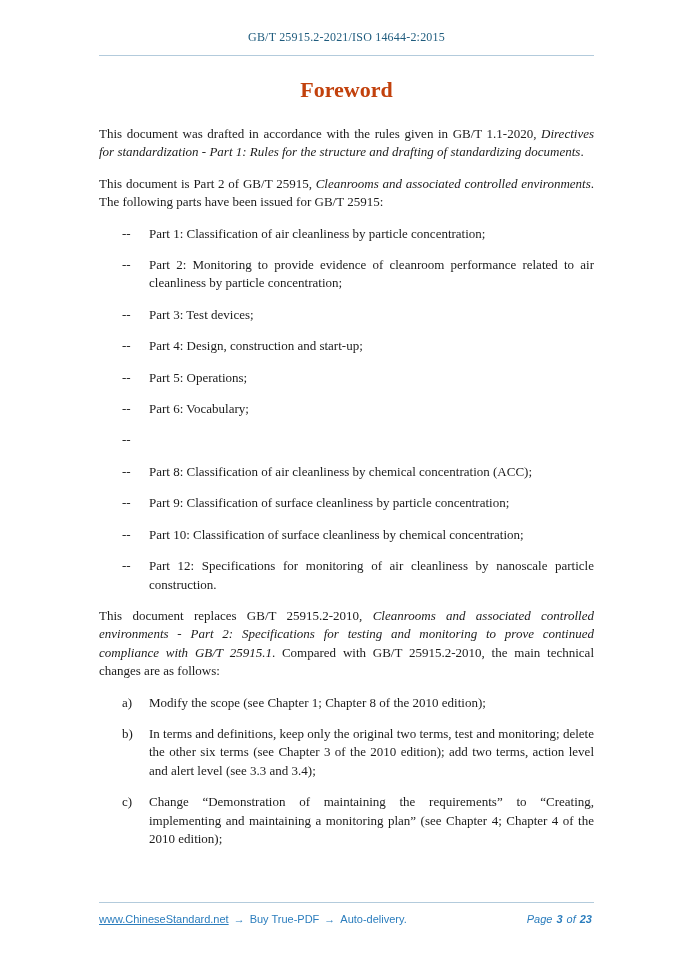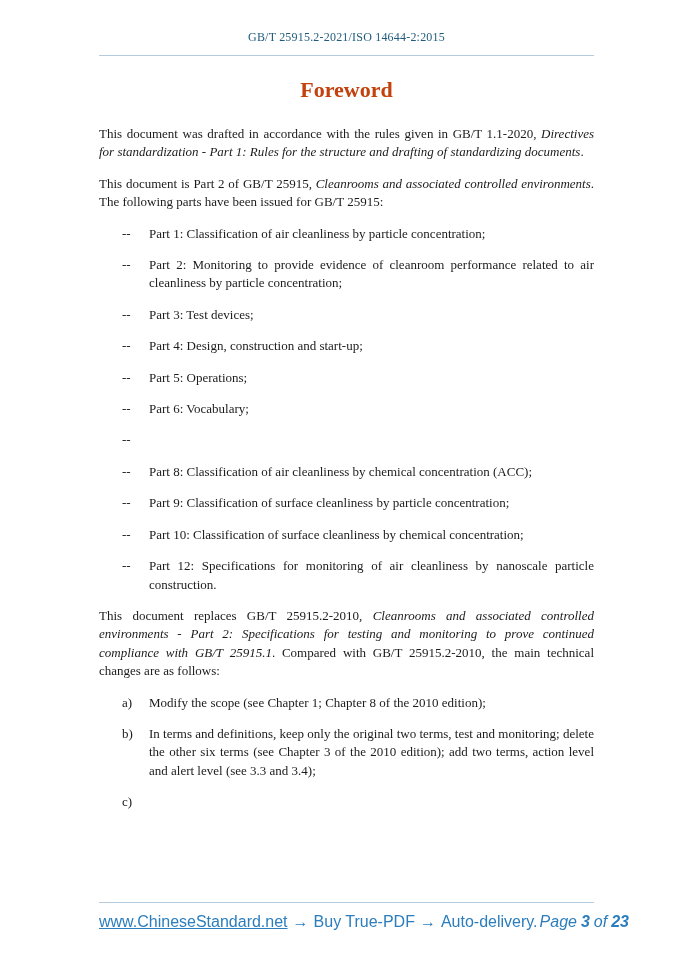--- a/index.html
+++ b/index.html
@@ -65,21 +65,21 @@
   }
   .footer {
     position: absolute;
     left: 99px;
     right: 99px;
     top: 913px;
     display: flex;
     justify-content: space-between;
     align-items: center;
     font-family: "Liberation Sans", sans-serif;
-    font-size: 16px;
+    font-size: 11px;
     color: #2b7dbd;
   }
   .footer-left { white-space: nowrap; }
   .footer-link {
     color: #2b7dbd;
     text-decoration: underline;
     cursor: pointer;
   }
   .arrow { margin: 0 5px; }
   .page-indicator { white-space: nowrap; font-style: italic; }
@@ -156,20 +156,21 @@
       <div class="list-item">
         <span class="marker">a)</span>
         <span class="text">Modify the scope (see Chapter 1; Chapter 8 of the 2010 edition);</span>
       </div>
       <div class="list-item">
         <span class="marker">b)</span>
         <span class="text">In terms and definitions, keep only the original two terms, test and monitoring; delete the other six terms (see Chapter 3 of the 2010 edition); add two terms, action level and alert level (see 3.3 and 3.4);</span>
       </div>
       <div class="list-item">
         <span class="marker">c)</span>
+        <span class="text">Change “Demonstration of maintaining the requirements” to “Creating, implementing and maintaining a monitoring plan” (see Chapter 4; Chapter 4 of the 2010 edition);</span>
       </div>
     </div>
   </div>
 
   <hr class="footer-rule">
 
   <div class="footer">
     <div class="footer-left">
       <span class="footer-link">www.ChineseStandard.net</span><span class="arrow">→</span><span>Buy True-PDF</span><span class="arrow">→</span><span>Auto-delivery.</span>
     </div>

